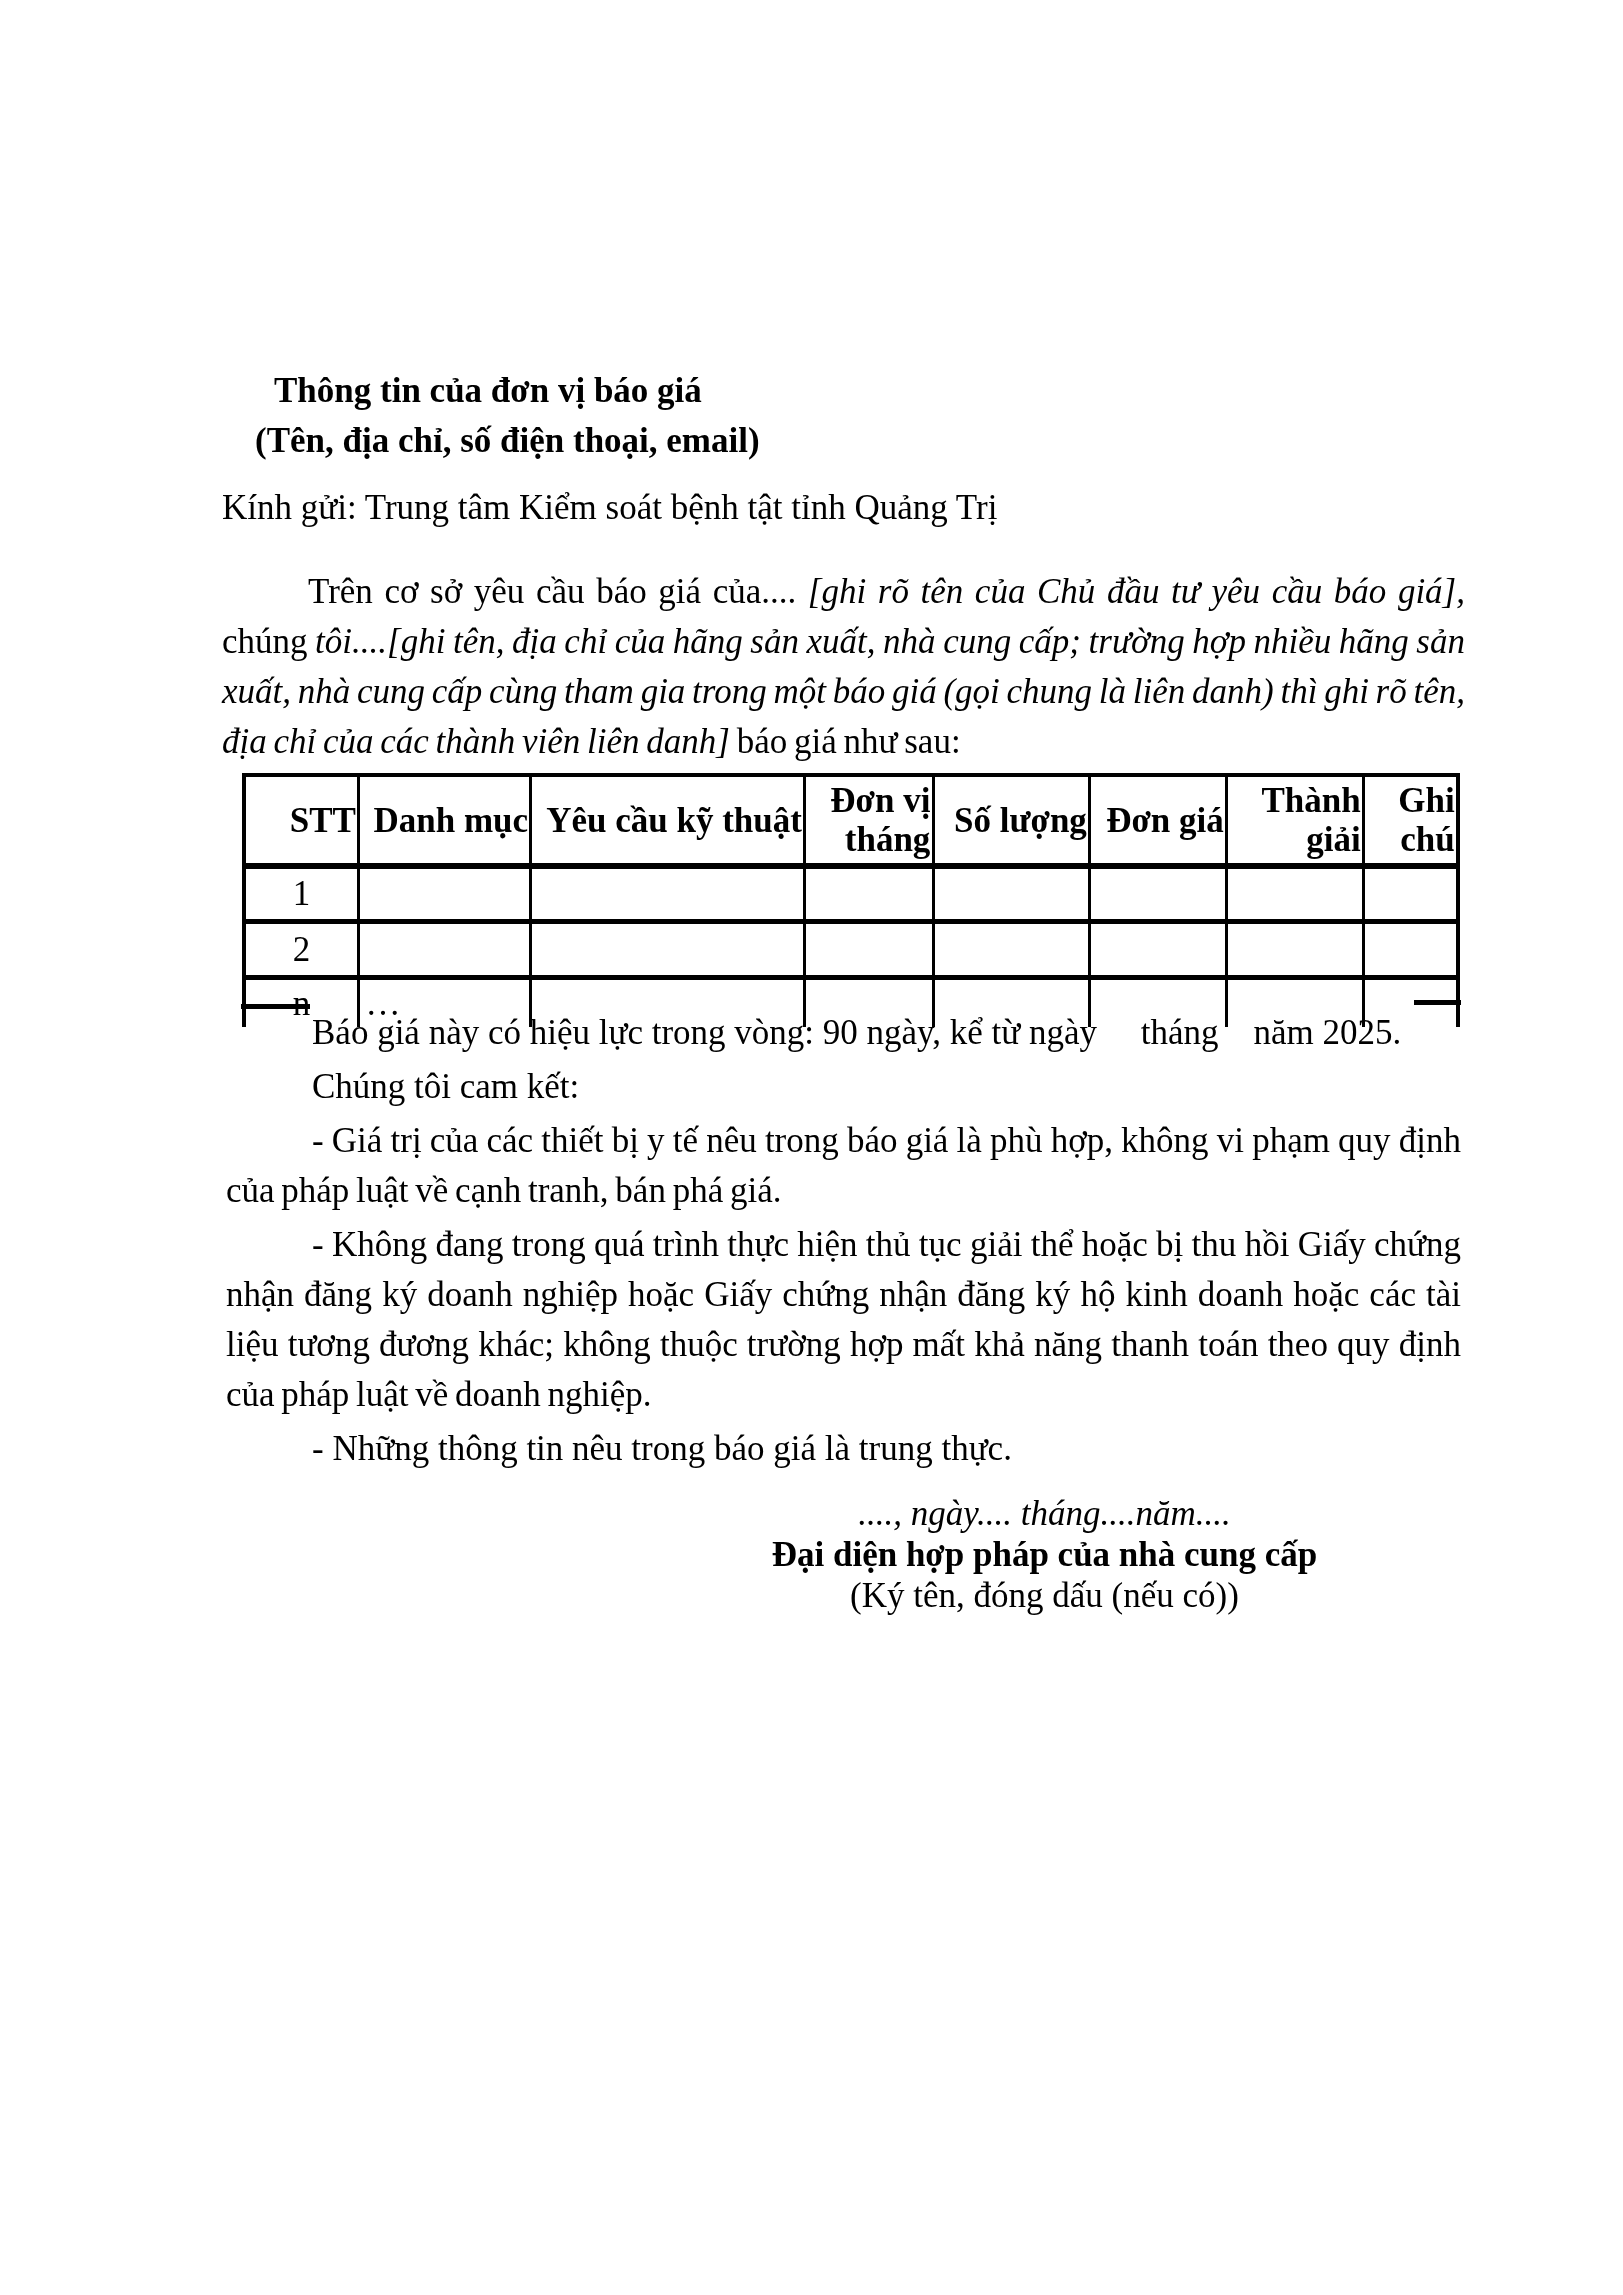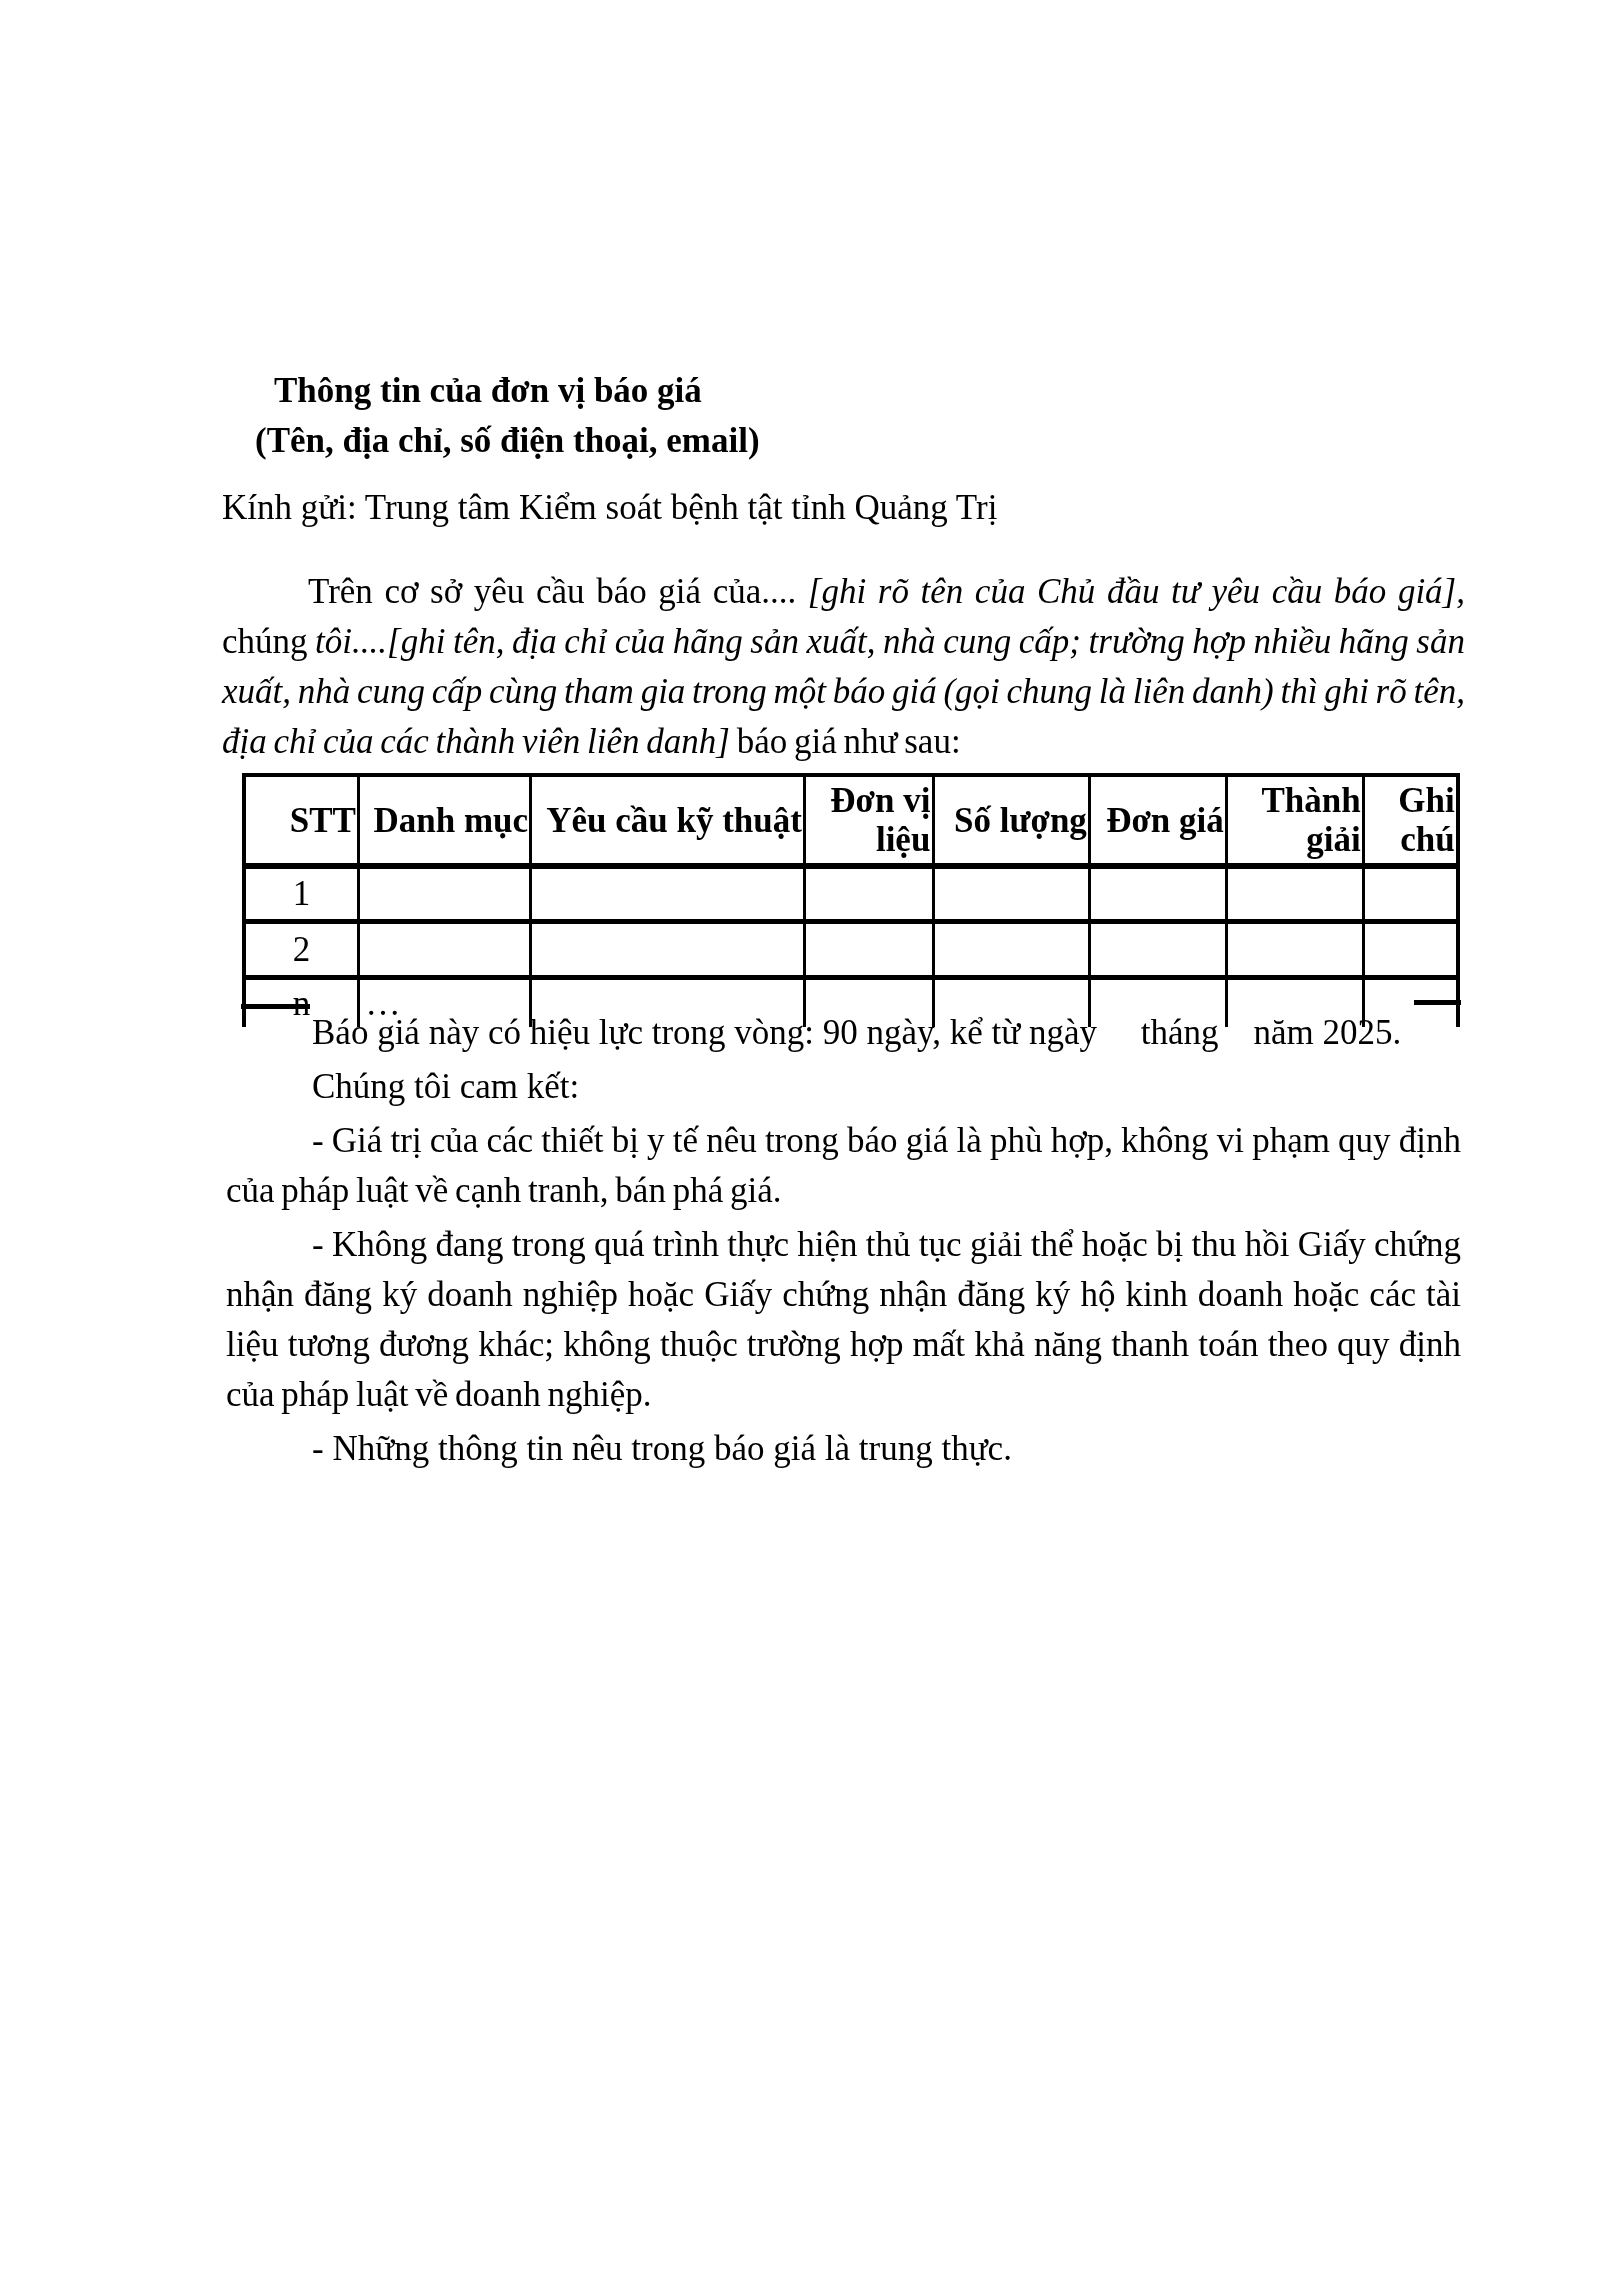--- a/index.html
+++ b/index.html
@@ -119,21 +119,21 @@
       <col style="width:12.89%">
         <col style="width:11.28%">
         <col style="width:11.28%">
         <col style="width:7.78%">
     </colgroup>
     <tbody>
         <tr>
       <th>STT</th>
       <th>Danh mục</th>
       <th>Yêu cầu kỹ thuật</th>
-      <th>Đơn vị liệu</th>
+      <th>Đơn vị tháng</th>
       <th>Số lượng</th>
       <th>Đơn giá</th>
       <th>Thành giải</th>
       <th>Ghi chú</th>
     </tr>
     <tr class="r1">
       <td class="stt">1</td>
       <td></td>
       <td></td>
       <td></td>
@@ -168,15 +168,20 @@
   <div class="border-seg seg-right"></div>
 
   <div class="body-flow">
     <p class="pre">Báo giá này có hiệu lực trong vòng: 90 ngày, kể từ ngày     tháng    năm 2025.</p>
     <p>Chúng tôi cam kết:</p>
     <p class="justify">- Giá trị của các thiết bị y tế nêu trong báo giá là phù hợp, không vi phạm quy định của pháp luật về cạnh tranh, bán phá giá.</p>
     <p class="justify">- Không đang trong quá trình thực hiện thủ tục giải thể hoặc bị thu hồi Giấy chứng nhận đăng ký doanh nghiệp hoặc Giấy chứng nhận đăng ký hộ kinh doanh hoặc các tài liệu tương đương khác; không thuộc trường hợp mất khả năng thanh toán theo quy định của pháp luật về doanh nghiệp.</p>
     <p>- Những thông tin nêu trong báo giá là trung thực.</p>
   </div>
 
+  <div class="signature">
+    <div class="sig-date">...., ngày.... tháng....năm....</div>
+    <div class="sig-role">Đại diện hợp pháp của nhà cung cấp</div>
+    <div class="sig-note">(Ký tên, đóng dấu (nếu có))</div>
+  </div>
 
 </div>
 
 
 </body></html>

